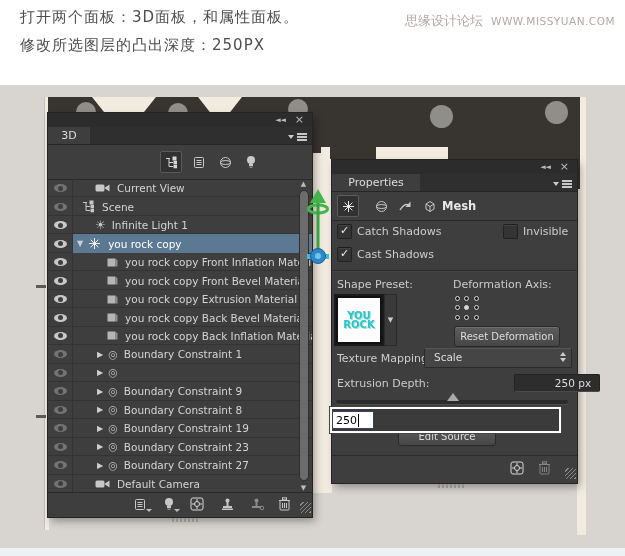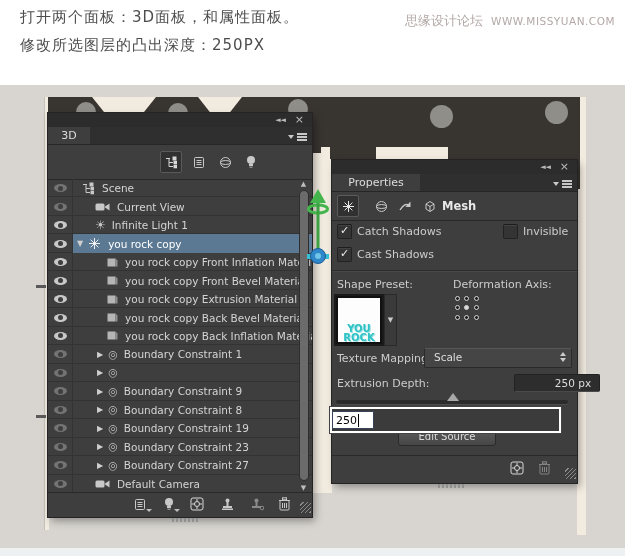--- a/index.html
+++ b/index.html
@@ -69,21 +69,21 @@
   .pp-toolbar .fbtn{top:3px;}
   .meshlbl{position:absolute;left:110px;top:7px;font-size:11.5px;font-weight:bold;color:#e8e8e8;}
   .chk{position:absolute;width:13px;height:13px;background:#343434;border:1px solid #222;border-top-color:#1d1d1d;
        box-shadow:inset 0 1px 0 rgba(255,255,255,.08);border-radius:2px;color:#eee;font-size:11px;
        line-height:12px;text-align:center;}
   .plabel{position:absolute;font-size:11px;color:#cccccc;white-space:nowrap;}
   .sep{position:absolute;left:0;right:0;height:1px;background:#2c2c2c;box-shadow:0 1px 0 rgba(255,255,255,.05);}
   .thumbwrap{position:absolute;left:2px;top:134px;width:50px;height:52px;background:#111;border:2px solid #1a1a1a;
              box-sizing:border-box;}
   .thumbin{position:absolute;left:2px;top:2px;right:2px;bottom:2px;background:#fdfdfd;display:flex;flex-direction:column;
-           align-items:center;justify-content:flex-end;}
+           align-items:center;justify-content:center;}
   .thumbin span{font-size:10px;font-weight:bold;color:#2fc3c6;line-height:9px;letter-spacing:0px;
                 text-shadow:1px 1px 0 #9adfe2;}
   .thumbdd{position:absolute;left:52px;top:134px;width:13px;height:52px;background:#3a3a3a;border:1px solid #2a2a2a;
            box-sizing:border-box;display:flex;align-items:center;justify-content:center;color:#ccc;font-size:7px;}
   .dots{position:absolute;left:123px;top:136px;width:26px;height:26px;display:grid;
         grid-template-columns:repeat(3,1fr);grid-template-rows:repeat(3,1fr);gap:2px;}
   .dots i{width:5px;height:5px;border:1px solid #d8d8d8;background:#1e1e1e;border-radius:50%;box-sizing:border-box;}
   .dots i.f{background:#d8d8d8;}
   .btn{position:absolute;background:linear-gradient(#5d5d5d,#464646);border:1px solid #2a2a2a;border-radius:3px;
        color:#ddd;font-size:10px;text-align:center;box-shadow:inset 0 1px 0 rgba(255,255,255,.12);}
@@ -199,44 +199,44 @@
               <rect x="3.5" y="11.5" width="3" height="1.5" fill="#8a8a8a"></rect>
             </svg>
         </div>
       </div>
 
       <div class="p3d-list">
         <div class="row dim">
           <span class="eyecell">
               <span class="eye"></span>
             </span>
+          <span class="rowbody pl22">
+              <span class="ric">
+                <svg width="15" height="10">
+                  <rect x="0.5" y="1.5" width="9" height="7" rx="1.5" fill="#c8c8c8"></rect>
+                  <path d="M10 4.5 L14.5 1.5 V8.5 L10 5.5z" fill="#c8c8c8"></path>
+                </svg>
+              </span>
+              <span>Current View</span>
+            </span>
+        </div>
+        <div class="row dim">
+          <span class="eyecell">
+              <span class="eye"></span>
+            </span>
           <span class="rowbody pl8">
               <span class="ric">
                 <svg width="14" height="13">
                   <path d="M2 2.5h4M5 2.5v8M5 6.5h4M5 10.5h4" stroke="#c8c8c8" fill="none"></path>
                   <rect x="8.5" y="0.5" width="4" height="4" fill="#c8c8c8"></rect>
                   <rect x="9.5" y="4.8" width="3.5" height="3.5" fill="#c8c8c8"></rect>
                   <rect x="9.5" y="8.8" width="3.5" height="3.5" fill="#c8c8c8"></rect>
                 </svg>
               </span>
               <span>Scene</span>
-            </span>
-        </div>
-        <div class="row dim">
-          <span class="eyecell">
-              <span class="eye"></span>
-            </span>
-          <span class="rowbody pl22">
-              <span class="ric">
-                <svg width="15" height="10">
-                  <rect x="0.5" y="1.5" width="9" height="7" rx="1.5" fill="#c8c8c8"></rect>
-                  <path d="M10 4.5 L14.5 1.5 V8.5 L10 5.5z" fill="#c8c8c8"></path>
-                </svg>
-              </span>
-              <span>Current View</span>
             </span>
         </div>
         <div class="row">
           <span class="eyecell">
               <span class="eye"></span>
             </span>
           <span class="rowbody pl22">
               <span class="sun">☀</span>
               <span>Infinite Light 1</span>
             </span>
@@ -538,20 +538,21 @@
         <i></i>
           <i></i>
           <i></i>
           <i></i>
           <i class="f"></i>
           <i></i>
           <i></i>
           <i></i>
           <i></i>
       </div>
+      <div class="btn" style="left:122px;top:166px;width:104px;height:19px;line-height:19px;">Reset Deformation</div>
 
       <span class="plabel" style="left:5px;top:192px;">Texture Mapping:</span>
       <div class="select" style="left:92px;top:188px;width:146px;height:18px;">
         <span style="position:absolute;left:9px;top:2px;">Scale</span>
         <span class="updown">
             <b class="u"></b>
             <b class="d"></b>
           </span>
       </div>
 

